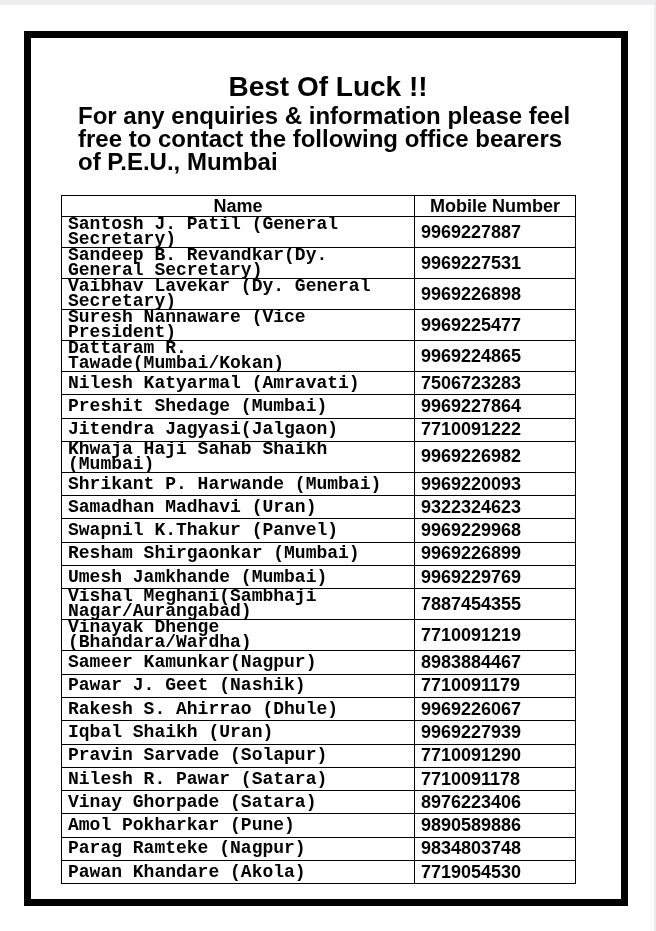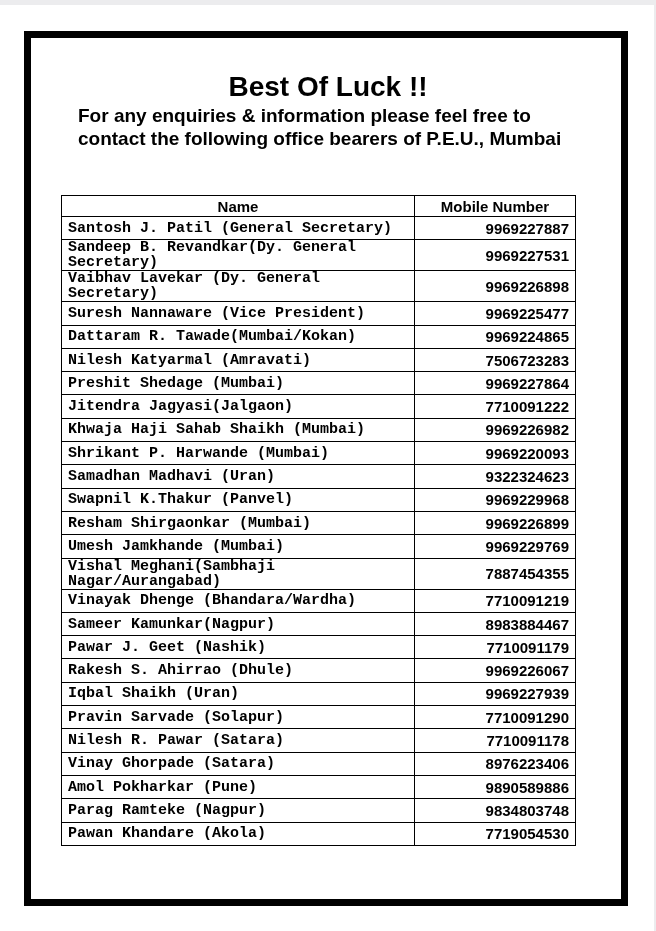--- a/index.html
+++ b/index.html
@@ -12,32 +12,32 @@
   .frame {
     position:absolute; left:24px; top:31px; width:590px; height:861px;
     border:7px solid #000; background:#fff;
   }
   .title {
     position:absolute; left:0; width:656px; top:70px; text-align:center;
     font-weight:bold; font-size:28px; line-height:34px;
   }
   .subtitle {
     position:absolute; left:78px; top:104px; width:500px;
-    font-weight:bold; font-size:19px; line-height:23px;
+    font-weight:bold; font-size:24px; line-height:23px;
   }
   table.contacts {
     position:absolute; left:61px; top:195px; width:515px;
-    border-collapse:collapse; font-weight:bold; font-size:15px;
+    border-collapse:collapse; font-weight:bold; font-size:18px;
   }
   table.contacts td, table.contacts th {
     border:1px solid #000; height:22.3px; padding:0 6px; line-height:15px;
   }
   table.contacts th { font-weight:bold; text-align:center; height:20px; }
   table.contacts td.name { text-align:left; width:340px;font-family:Liberation Mono, monospace; }
-  table.contacts td.mobile { text-align:right; }
+  table.contacts td.mobile { text-align:left; }
 </style>
 </head>
 <body>
 
 <div class="top-strip"></div>
 <div class="right-strip"></div>
 
 <div class="frame"></div>
 
 <div class="title">Best Of Luck !!</div>

